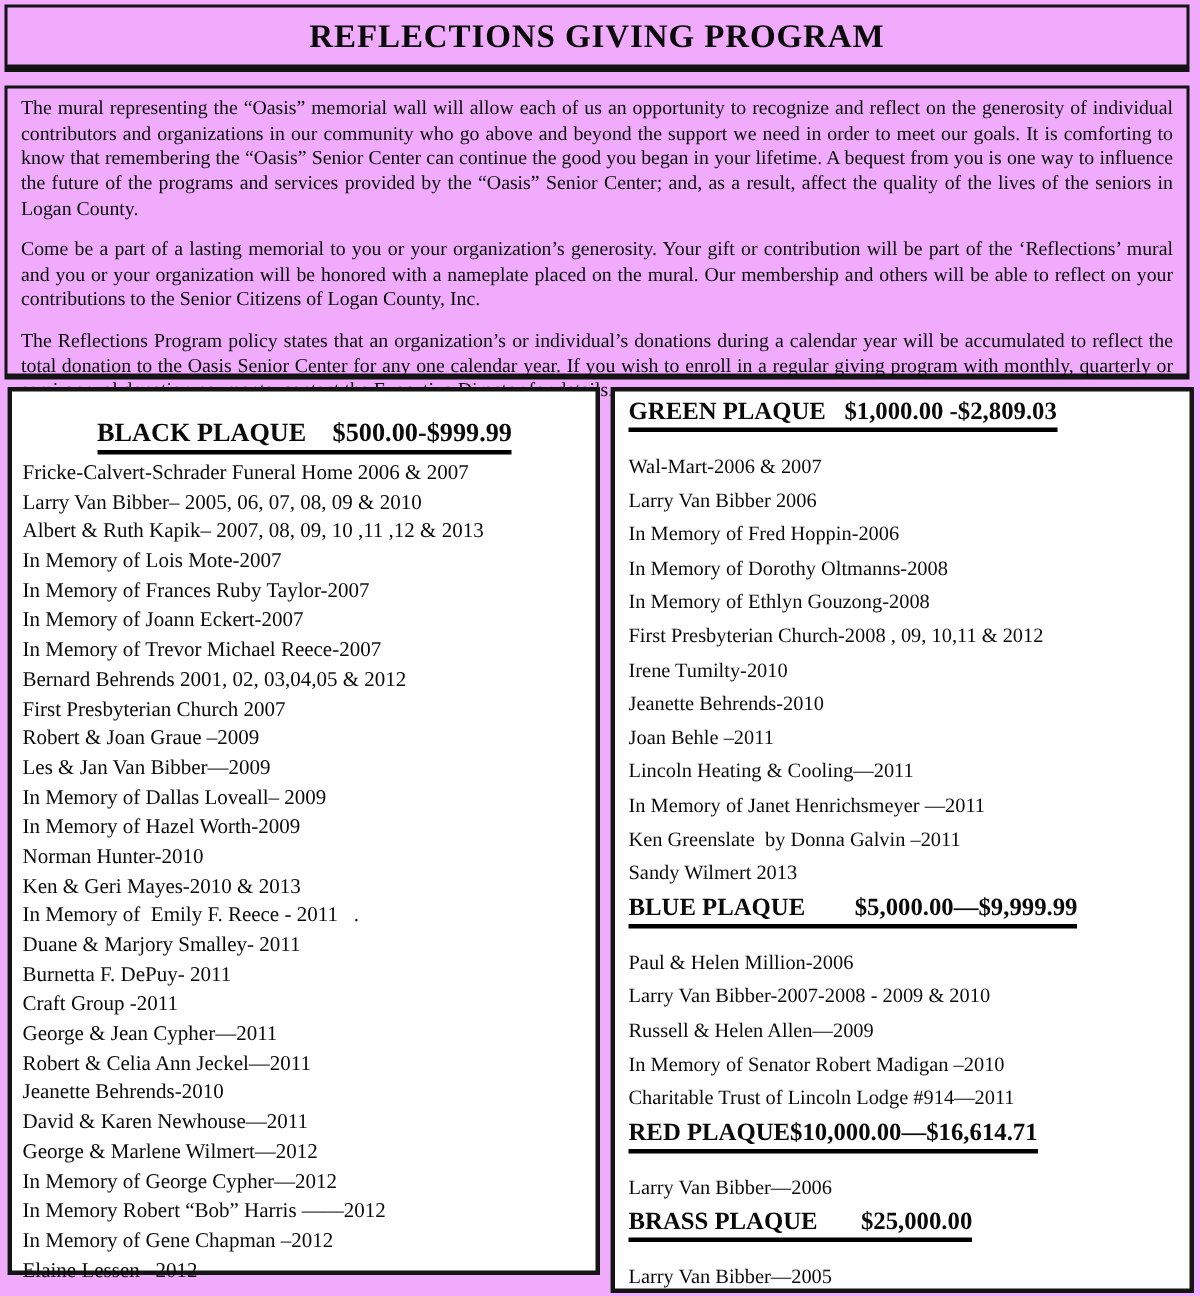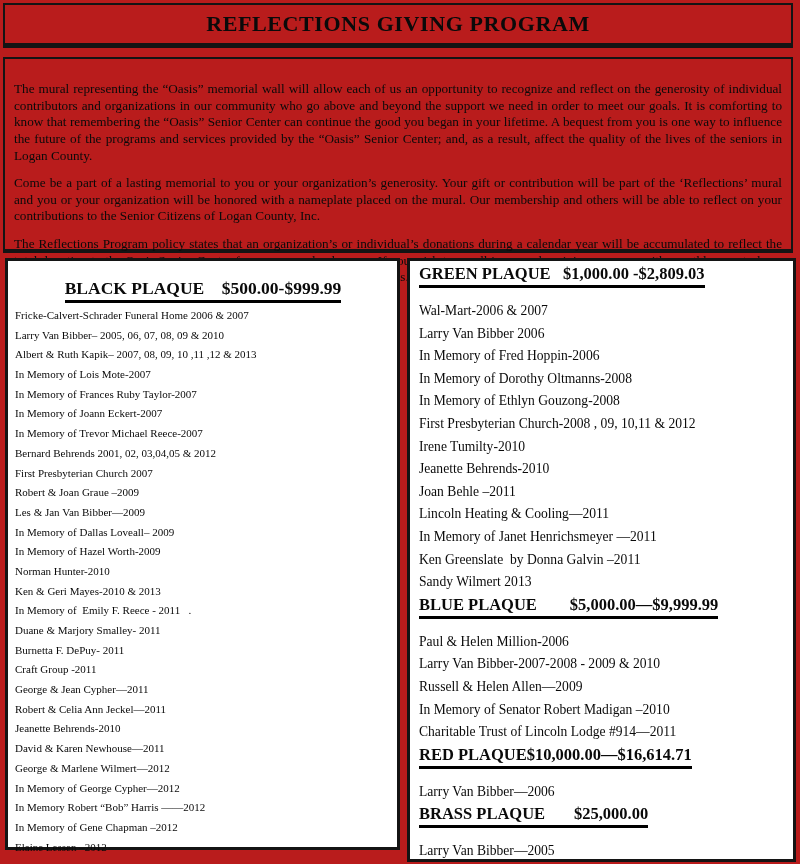--- a/index.html
+++ b/index.html
@@ -2,38 +2,38 @@
 <html><head>
 <meta charset="utf-8">
 <style>
   html, body { margin: 0; padding: 0; background: #ffffff; }
   body {
     width: 800px; height: 864px;
     font-family: "Liberation Serif", serif;
     color: #0a0a0a;
     position: relative;
   }
-  .page { position: absolute; inset: 0; background: #b91c1c; }
+  .page { position: absolute; inset: 0; background: #f0abfc; }
 
   .title-box {
     position: absolute; left: 3px; top: 3px; width: 790px; height: 45px;
     border: 2px solid #141414; border-bottom-width: 5px;
     box-sizing: border-box;
     display: flex; align-items: center; justify-content: center;
   }
   .doc-title {
     font-size: 22px; font-weight: bold; letter-spacing: 0.6px;
     white-space: pre;
   }
 
   .intro-box {
     position: absolute; left: 3px; top: 57px; width: 790px; height: 196px;
     border: 2px solid #141414; border-bottom-width: 4px;
     box-sizing: border-box;
-    padding: 22px 9px 4px 9px;
+    padding: 5px 9px 4px 9px;
   }
   .intro-box p {
     margin: 0 0 11px 0;
     font-size: 13.2px; line-height: 1.26;
     text-align: justify;
   }
 
   .col-box {
     position: absolute;
     border: 3px solid #141414;
@@ -51,21 +51,21 @@
   .plaque-heading .u {
     border-bottom: 3px solid #000;
     padding-bottom: 1px;
     display: inline-block;
   }
   .col-left .plaque-heading { text-align: center; font-size: 17.5px; }
   .col-right .plaque-heading { text-align: left; font-size: 16.5px; margin: 1px 0 2px 0; }
 
   ul.donor-list { list-style: none; margin: 2px 0 0 0; padding: 0; }
   .col-left  ul.donor-list li {
-    font-size: 11px; line-height: 19.7px; height: 19.7px;
+    font-size: 14px; line-height: 19.7px; height: 19.7px;
     white-space: pre; overflow: hidden;
   }
   .col-right ul.donor-list li {
     font-size: 13.6px; line-height: 22.6px; height: 22.6px;
     white-space: pre; overflow: hidden;
   }
   .col-right ul.donor-list { margin-top: 12px; }
 </style>
 </head>
 <body>

